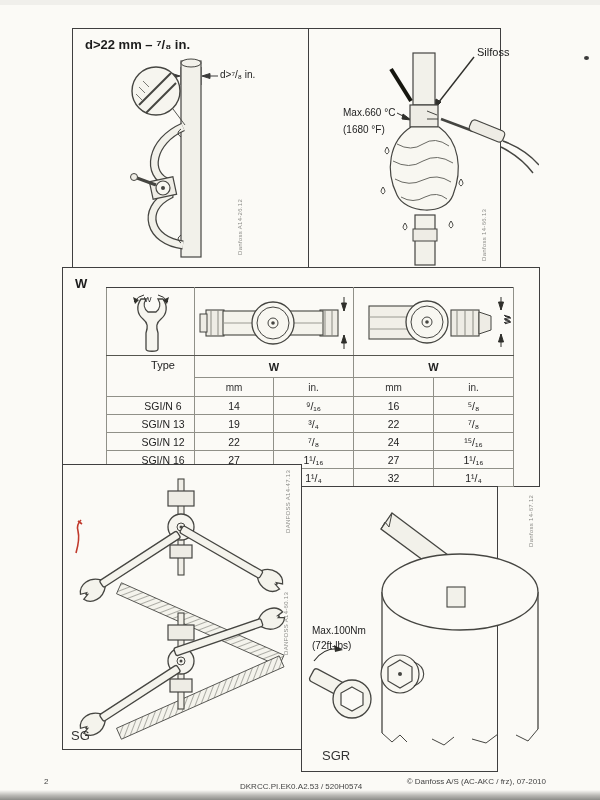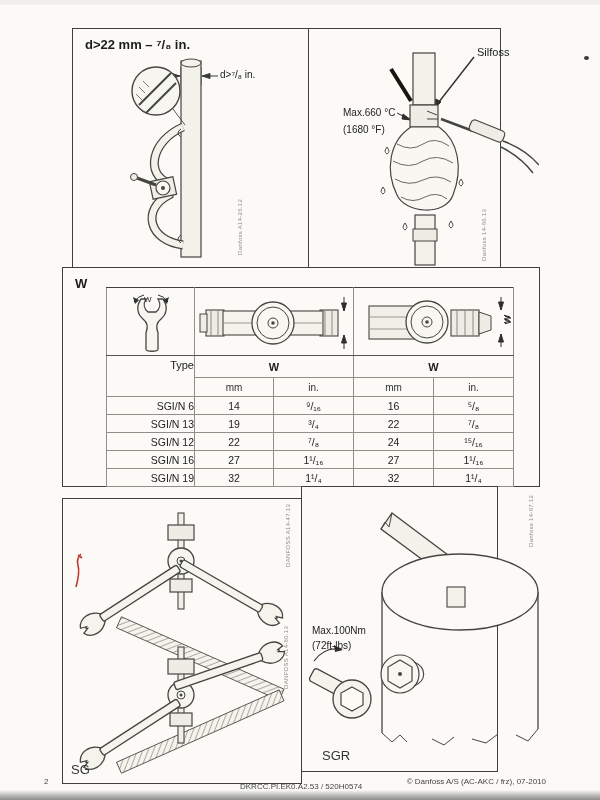--- a/index.html
+++ b/index.html
@@ -2,38 +2,38 @@
 <html><head>
 <meta charset="utf-8">
 <style>
   html,body{margin:0;padding:0;}
   body{width:600px;height:800px;position:relative;background:#fbfaf6;
        font-family:"Liberation Sans","DejaVu Sans",sans-serif;color:#2e2e2e;overflow:hidden;}
   .panel{position:absolute;border:1px solid #3f3f3f;background:#fbfaf6;box-sizing:border-box;}
   .panel-tl{left:72px;top:28px;width:247px;height:240px;}
   .panel-tr{left:308px;top:28px;width:193px;height:240px;}
   .panel-mid{left:62px;top:267px;width:478px;height:220px;}
-  .panel-bl{left:62px;top:498px;width:240px;height:286px;}
+  .panel-bl{left:62px;top:464px;width:240px;height:286px;}
   .panel-br{left:301px;top:486px;width:197px;height:286px;}
   .abs{position:absolute;}
   .title{font-weight:bold;font-size:13px;color:#1c1c1c;}
   .heading-w{font-weight:bold;font-size:13px;color:#1c1c1c;}
   .panel-label{font-size:13px;color:#333;}
   .small-note{font-size:10px;color:#222;line-height:1.25;}
   .dim-label{font-size:10px;color:#222;}
   .credit{position:absolute;font-size:6px;color:#8a8a86;white-space:nowrap;
           transform:rotate(-90deg);transform-origin:0 0;letter-spacing:.3px;}
   .rot-w{position:absolute;font-size:9px;color:#222;transform:rotate(-90deg);transform-origin:center;}
   svg{display:block;}
   
   table.wtab{border-collapse:collapse;table-layout:fixed;width:407px;background:#fbfaf6;}
   table.wtab td{border:1px solid #909088;font-size:10.5px;padding:0 0 0 0;height:17px;
                 text-align:center;vertical-align:middle;color:#222;}
   table.wtab .imgcell{height:67px;border-bottom:1px solid #55554f;}
-  table.wtab .typecell{text-align:right;padding-left:25px;}
+  table.wtab .typecell{text-align:center;padding-left:25px;}
   table.wtab .g-border{border-left:1px solid #55554f;}
   table.wtab .outer-t{border-top:1px solid #3f3f3f;}
   table.wtab .wg{font-weight:bold;font-size:11px;height:21px;}
   table.wtab .sub{font-size:10px;height:18px;color:#333;}
   .footer-text{position:absolute;font-size:8px;color:#444;}
   .scan-bottom{position:absolute;left:0;top:790px;width:600px;height:10px;
                background:linear-gradient(#fbfaf6 0%,#b9b8b4 55%,#8d8d89 100%);}
   .scan-top{position:absolute;left:0;top:0;width:600px;height:5px;background:#f0efeb;}
   .speck{position:absolute;background:#3a3a3a;border-radius:50%;}
 </style>

